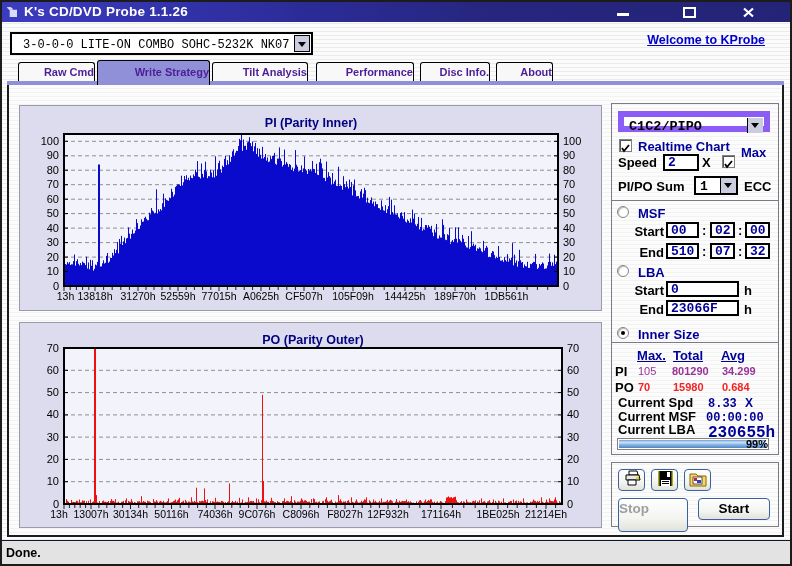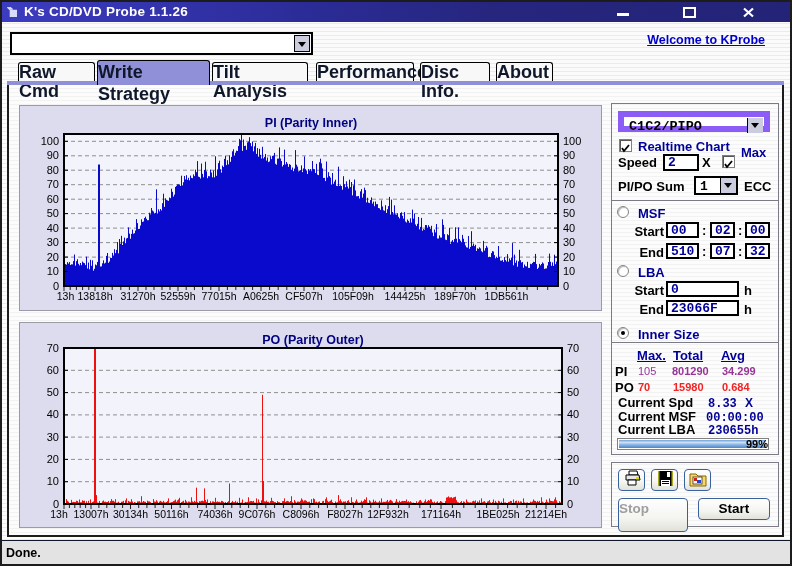--- a/index.html
+++ b/index.html
@@ -7,21 +7,21 @@
 .abs{position:absolute}
 .winborder{left:0;top:0;width:792px;height:566px;border:2px solid #1c1c1c;z-index:50;pointer-events:none}
 .titlebar{left:2px;top:2px;width:788px;height:20px;
  background:linear-gradient(90deg,#3c3cc0 0%,#3434ae 18%,#2b2b96 40%,#26267f 62%,#232377 100%);}
 .ttxt{position:absolute;left:22px;top:2px;color:#fff;font-size:13.5px;font-weight:bold;letter-spacing:0.2px}
 .combo{left:10px;top:32px;width:303px;height:23px;background:#fff;border:2px solid #000}
 .ctxt{position:absolute;left:11px;top:4px;font-family:"Liberation Mono",monospace;font-size:12px;color:#000}
 .cbtn{position:absolute;right:1px;top:1px;width:16px;height:17px;background:#ccccdf;border:1px solid #000}
 .welcome{right:27px;top:33px;color:#0000cc;font-size:12.5px;font-weight:bold;text-decoration:underline}
 .tab{top:62px;height:19px;border:1px solid #000;border-bottom:none;border-radius:3px 3px 0 0;
- background:#f8f8f8;text-align:left;font-size:18px;font-weight:bold;line-height:19px;color:#0f172a;z-index:2}
+ background:#f8f8f8;text-align:right;font-size:11px;font-weight:bold;line-height:19px;color:#4c1d95;z-index:2}
 .tabsel{top:60px;height:25px;background:#9090d8;line-height:22px;z-index:3}
 .tabband{left:7px;top:81px;width:777px;height:4px;background:#9090d8;z-index:2}
 .page{left:7px;top:85px;width:777px;height:452px;border:2px solid #1c1c1c;border-top:none;background:repeating-linear-gradient(180deg,#fcfcfc 0 3px,#f2f2f2 3px 4px)}
 .chartpanel{width:583px;height:206px;border:1px solid #9a9aa8;overflow:hidden}
 .gboxline{background:#7b7b87}
 .navy{color:#000099;font-weight:bold}
 .blk{color:#000;font-weight:bold}
 .lbl{font-size:13px;white-space:nowrap}
 .inp{background:#fff;border:2px solid #000;font-family:"Liberation Mono",monospace;
  font-weight:bold;color:#000099;font-size:13px;padding-left:3px;line-height:13px}
@@ -40,20 +40,21 @@
     </svg>
   <div class="ttxt">K's CD/DVD Probe 1.1.26</div>
   <svg class="abs" style="left:610px;top:0" width="160" height="20">
     <rect x="5" y="11" width="12" height="3" fill="#fff"></rect>
     <rect x="72" y="6" width="11" height="9" fill="none" stroke="#fff" stroke-width="2"></rect>
     <path d="M132 6.5 L141 14.5 M141 6.5 L132 14.5" stroke="#fff" stroke-width="2.2"></path>
   </svg>
 </div>
 
 <div class="abs combo">
+  <div class="ctxt">3-0-0-0 LITE-ON COMBO SOHC-5232K NK07</div>
   <div class="cbtn"><svg width="14" height="15">
         <path d="M3 6 L11 6 L7 11 Z" fill="#000"></path>
       </svg></div>
 </div>
 <div class="abs welcome">Welcome to KProbe</div>
 
 <div class="abs tab" style="left:18px;width:77px">Raw Cmd</div>
 <div class="abs tab tabsel" style="left:97px;width:113px">Write Strategy</div>
 <div class="abs tab" style="left:212px;width:96px">Tilt Analysis</div>
 <div class="abs tab" style="left:316px;width:98px">Performance</div>
@@ -380,21 +381,21 @@
 <div class="abs lbl blk" style="left:615px;top:380px">PO</div>
 <div class="abs" style="left:638px;top:381px;font-size:11px;font-weight:bold;color:#f42222">70</div>
 <div class="abs" style="left:673px;top:381px;font-size:11px;font-weight:bold;color:#f42222">15980</div>
 <div class="abs" style="left:722px;top:381px;font-size:11px;font-weight:bold;color:#f42222">0.684</div>
 <div class="abs lbl blk" style="left:618px;top:395px">Current Spd</div>
 <div class="abs navy mono" style="left:708px;top:397px;font-size:12px">8.33</div>
 <div class="abs navy" style="left:745px;top:396px;font-size:12px">X</div>
 <div class="abs lbl blk" style="left:618px;top:409px">Current MSF</div>
 <div class="abs navy mono" style="left:706px;top:411px;font-size:12px">00:00:00</div>
 <div class="abs lbl blk" style="left:618px;top:422px">Current LBA</div>
-<div class="abs navy mono" style="left:708px;top:424px;font-size:12px">230655h</div>
+<div class="abs navy mono" style="left:708px;top:424px;font-size:16px">230655h</div>
 
 <div class="abs" style="left:617px;top:438px;width:152px;height:12px;border:1px solid #808080;background:#fff">
   <div class="abs" style="left:1px;top:1px;width:147px;height:8px;background:linear-gradient(180deg,#6f9fd4 0%,#cde1f6 30%,#86b4e6 60%,#4f83c0 100%)"></div>
   <div class="abs" style="left:0;top:-1px;width:150px;text-align:right;font-size:11px;font-weight:bold">99%</div>
 </div>
 
 <div class="abs" style="left:611px;top:462px;width:168px;height:65px;border:1px solid #7b7b87"></div>
 <div class="abs btn" style="left:618px;top:469px;width:27px;height:22px">
  <svg width="24" height="19" style="margin:0 0 0 3px">
       <g transform="translate(2,1)">

